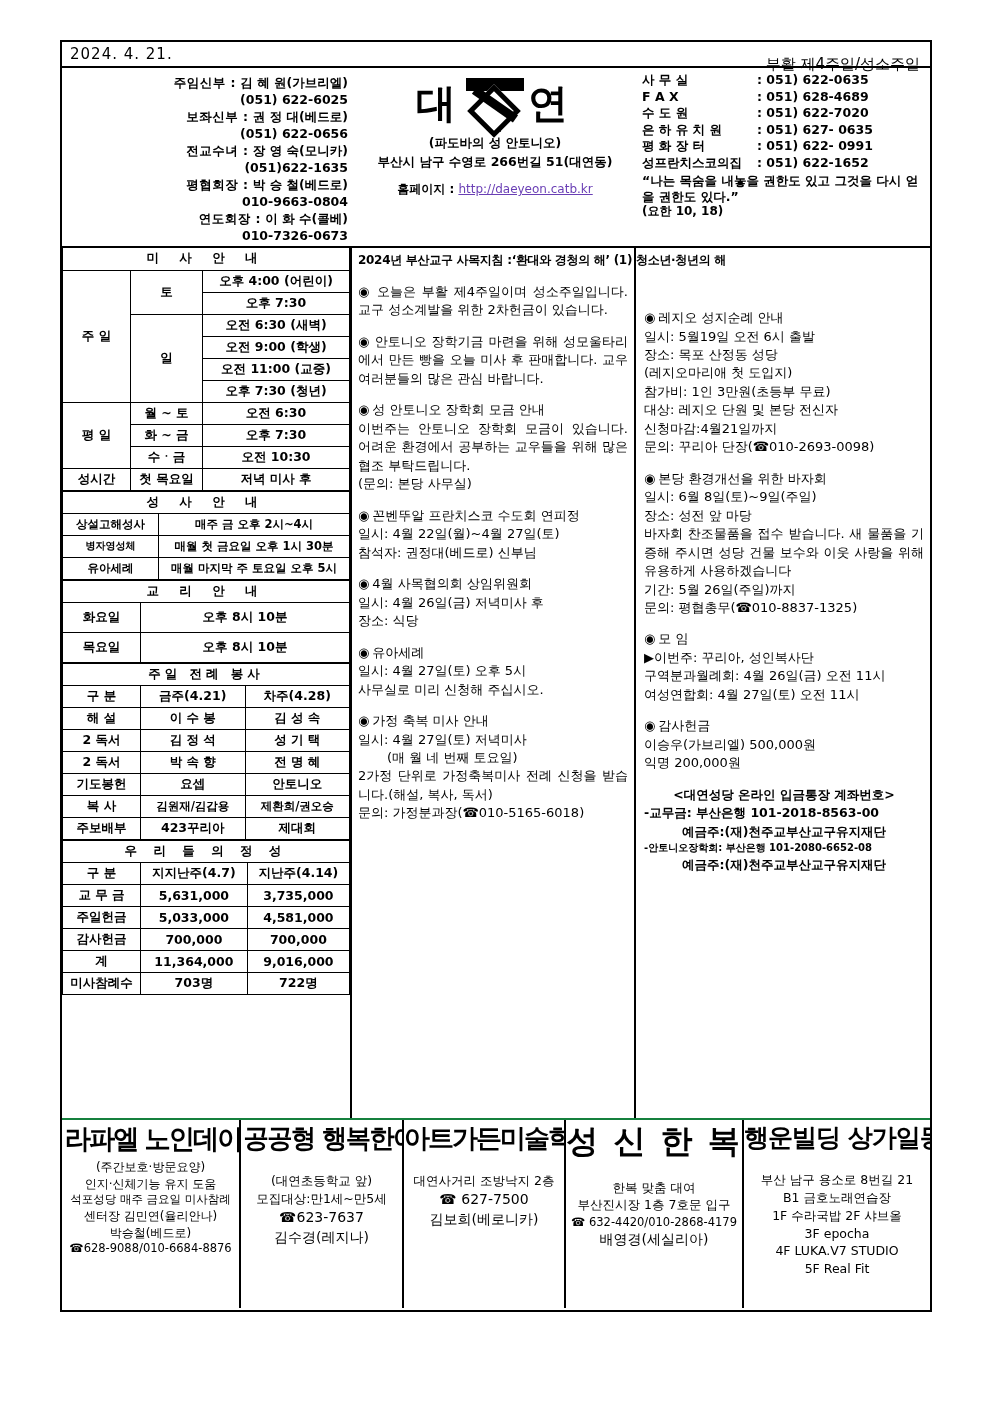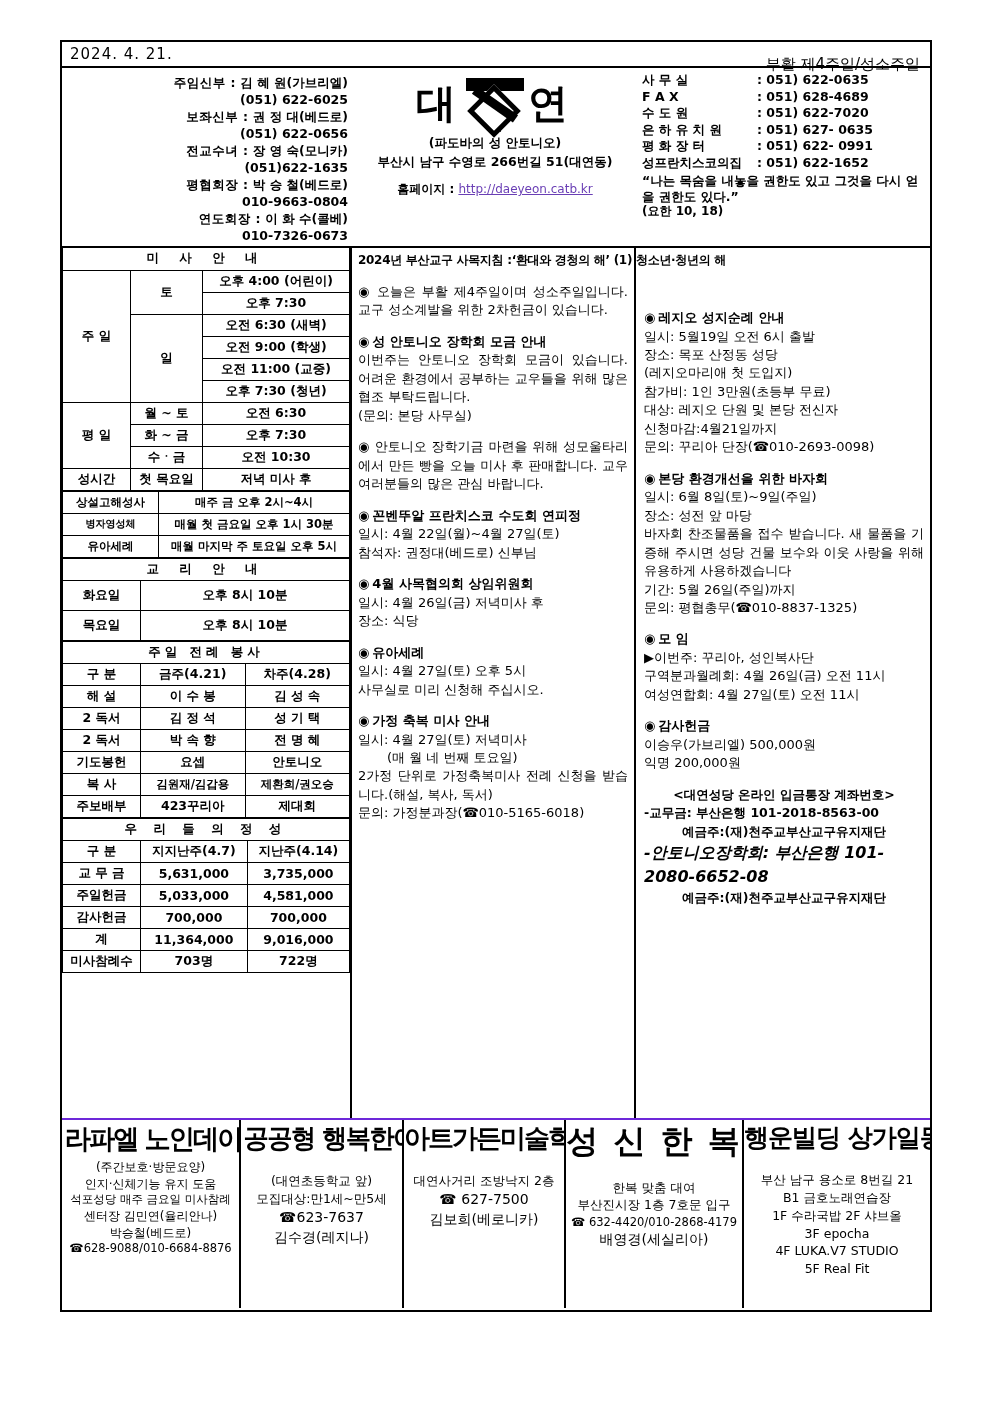--- a/index.html
+++ b/index.html
@@ -68,21 +68,21 @@
     width:292px; padding:4px 6px 0 4px; font-size:12.5px; font-weight:bold;
     line-height:1.32;
   }
   .hdr-right .prow { display:flex; white-space:nowrap; }
   .hdr-right .pname { width:115px; display:flex; justify-content:space-between; }
   .hdr-right .pnum { }
   .hdr-right .verse { margin-top:2px; line-height:1.25; font-size:12.5px; }
   .hdr-right .ref { font-size:12px; }
 
   
-  .main { display:flex; height:872px; border-bottom:2px solid #6d28d9; }
+  .main { display:flex; height:872px; border-bottom:2px solid #15803d; }
   .col-left { width:290px; border-right:2px solid #000; }
   .col-mid  { width:284px; border-right:2px solid #000; padding:3px 6px 0 6px; }
   .col-right{ flex:1; padding:3px 6px 0 8px; }
 
   
   table.t { width:100%; border-collapse:collapse; }
   table.t td {
     border:1px solid #000; text-align:center; font-size:12.5px;
     font-weight:bold; padding:1px 2px; height:22px;
   }
@@ -93,32 +93,32 @@
   td.sec.first { border-top:none; }
   td.lft { text-align:left; padding-left:6px; }
 
   
   .guide {
     font-size:12px; font-weight:bold; white-space:nowrap;
     letter-spacing:-0.3px; margin:1px 0 0 0;
   }
   .blk { margin-bottom:13px; }
   .blk .h {
-    font-size:13px; font-weight:bold; line-height:1.35; margin-bottom:1px;
+    font-size:13px; font-weight:normal; line-height:1.35; margin-bottom:1px;
   }
   .blk .h .bull { margin-right:3px; }
   .blk p {
     margin:0; font-size:13px; line-height:1.42; text-align:justify;
     font-weight:normal;
   }
   .blk p.j { text-align:justify; text-align-last:left; }
   .spacer14 { height:14px; }
   .bank { font-size:12.5px; font-weight:bold; line-height:1.48; }
   .bank .c { text-align:center; }
-  .bank .small { font-size:16px;font-style:italic; }
+  .bank .small { font-size:10px; }
 
   
   .ads { display:flex; height:188px; }
   .ad { border-right:2px solid #000; padding:0; text-align:center; overflow:hidden; }
   .ad:last-child { border-right:none; }
   .ad1 { width:179px; }
   .ad2 { width:163px; }
   .ad3 { width:162px; }
   .ad4 { width:178px; }
   .ad5 { flex:1; }
@@ -281,20 +281,23 @@
         <tr>
           <td>성시간</td>
           <td>첫 목요일</td>
           <td class="lft">저녁 미사 후</td>
         </tr>
       </tbody>
         </table>
 
       <table class="t">
         <tbody>
+            <tr>
+              <td class="sec" colspan="2">성 사 안 내</td>
+            </tr>
         <tr>
           <td style="width:96px;font-size:11.5px">상설고해성사</td>
           <td class="lft" style="font-size:11.5px">매주 금 오후 2시~4시</td>
         </tr>
         <tr>
           <td style="font-size:10px">병자영성체</td>
           <td class="lft" style="font-size:11.5px">매월 첫 금요일 오후 1시 30분</td>
         </tr>
         <tr>
           <td style="font-size:11.5px">유아세례</td>
@@ -406,32 +409,32 @@
       <div class="spacer14"></div>
 
       <div class="blk">
         <p class="j">
           <span>◉</span>
           <span>오늘은 부활 제4주일이며 성소주일입니다. 교구 성소계발을 위한 2차헌금이 있습니다.</span>
         </p>
       </div>
 
       <div class="blk">
-        <div class="h">
-          <span class="bull">◉</span><span>성 안토니오 장학회 모금 안내</span>
-        </div>
-        <p class="j">이번주는 안토니오 장학회 모금이 있습니다. 어려운 환경에서 공부하는 교우들을 위해 많은 협조 부탁드립니다.</p>
-        <p>(문의: 본당 사무실)</p>
-      </div>
-
-      <div class="blk">
         <p class="j">
           <span>◉</span>
           <span>안토니오 장학기금 마련을 위해 성모울타리에서 만든 빵을 오늘 미사 후 판매합니다. 교우 여러분들의 많은 관심 바랍니다.</span>
         </p>
+      </div>
+
+      <div class="blk">
+        <div class="h">
+          <span class="bull">◉</span><span>성 안토니오 장학회 모금 안내</span>
+        </div>
+        <p class="j">이번주는 안토니오 장학회 모금이 있습니다. 어려운 환경에서 공부하는 교우들을 위해 많은 협조 부탁드립니다.</p>
+        <p>(문의: 본당 사무실)</p>
       </div>
 
       <div class="blk">
         <div class="h">
           <span class="bull">◉</span><span>꼰벤뚜알 프란치스코 수도회 연피정</span>
         </div>
         <p>일시: 4월 22일(월)~4월 27일(토)</p>
         <p>참석자: 권정대(베드로) 신부님</p>
       </div>
 

